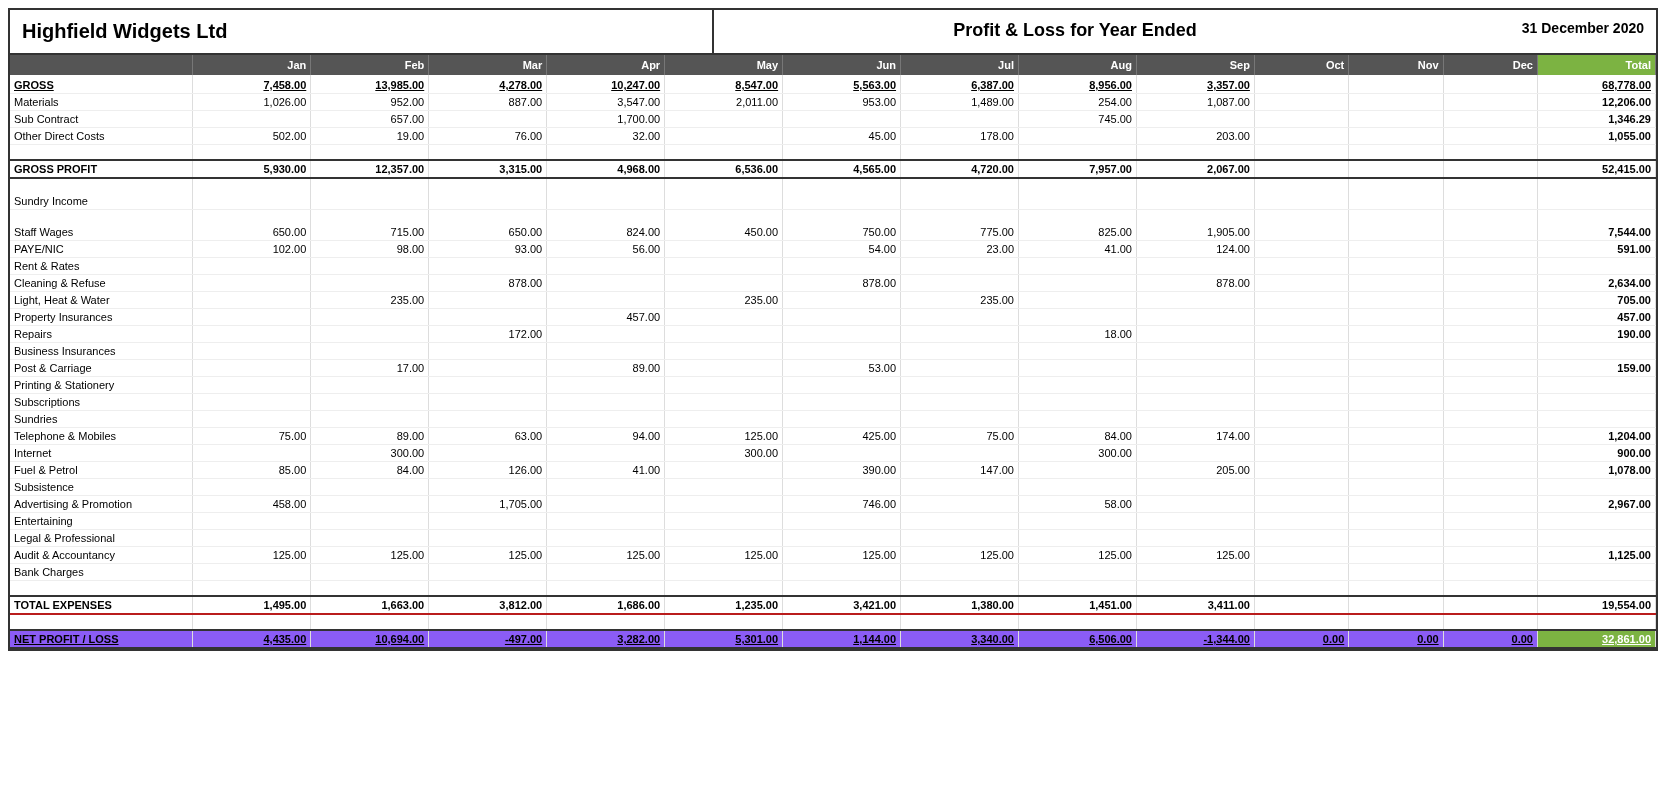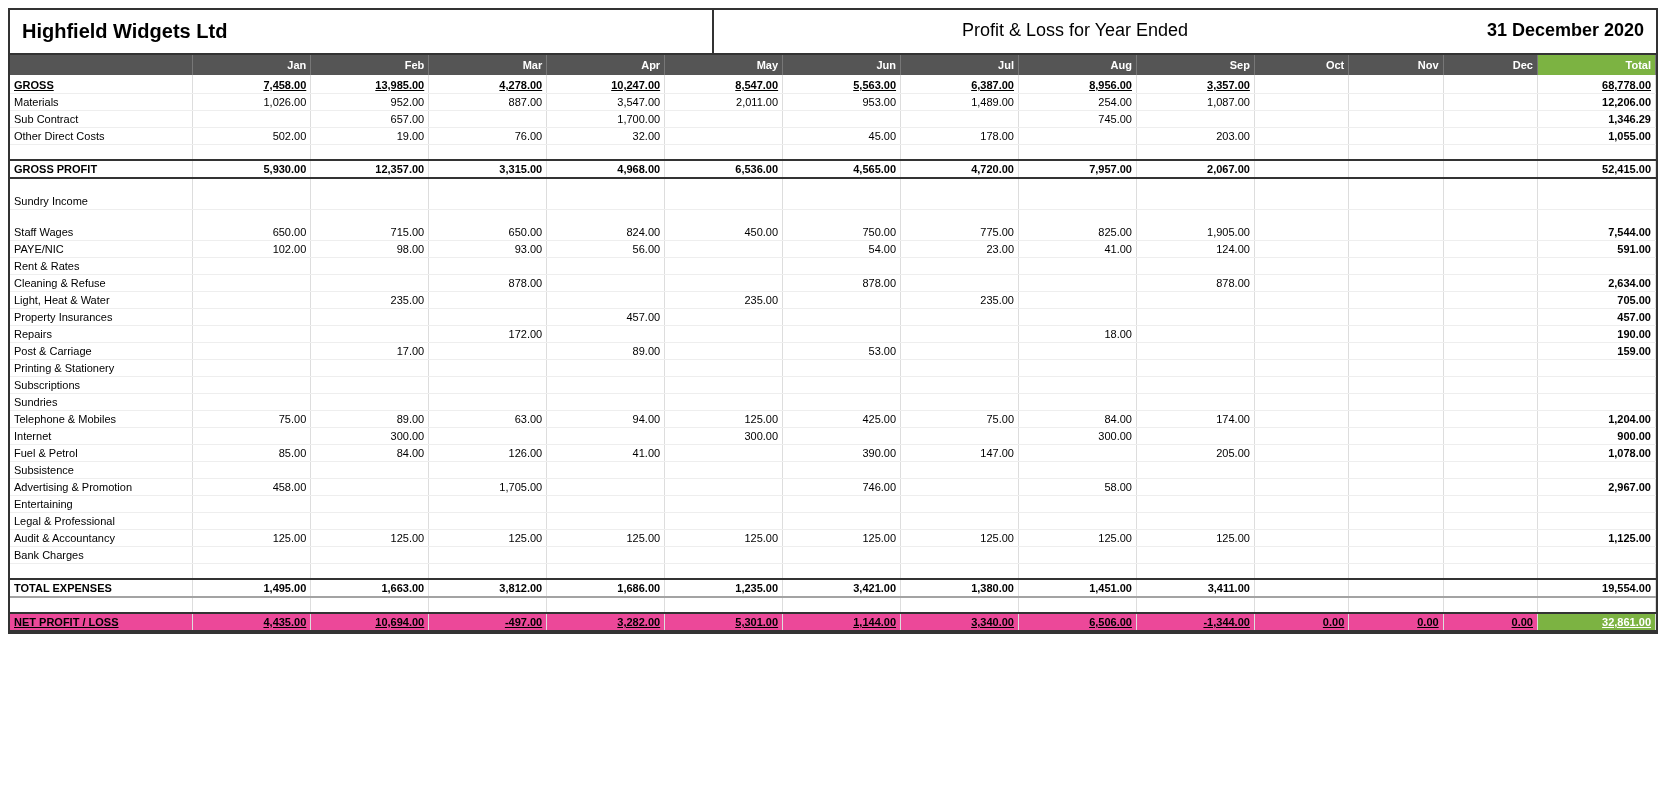--- a/index.html
+++ b/index.html
@@ -22,27 +22,27 @@
       padding: 10px 12px;
       font-size: 20px;
       font-weight: bold;
       border-right: 2px solid #333;
     }
     
     .report-title {
       flex: 1;
       padding: 10px;
       font-size: 18px;
-      font-weight: normal;
+      font-weight: bold;
       text-align: center;
     }
     
     .report-date {
       padding: 10px 12px;
-      font-size: 18px;
+      font-size: 14px;
       font-weight: bold;
       text-align: right;
       min-width: 220px;
     }
     
     table {
       width: 100%;
       border-collapse: collapse;
       font-size: 11px;
     }
@@ -87,27 +87,27 @@
     
     tr.bold-row td {
       font-weight: bold;
       border-top: 2px solid #333;
       border-bottom: 2px solid #333;
     }
     
     tr.total-row td {
       font-weight: bold;
       border-top: 2px solid #333;
-      border-bottom: 2px solid #a3a3a3;
+      border-bottom: 2px solid #b91c1c;
     }
     
     tr.net-profit-row td {
       font-weight: bold;
       text-decoration: underline;
-      background: #ec4899;
+      background: #8b5cf6;
       border-top: 2px solid #333;
       border-bottom: 2px solid #333;
     }
     
     tr.net-profit-row td.total-val {
       background: #7cb342;
       color: #fff;
     }
     
     td.total-val {
@@ -415,20 +415,36 @@
           <td></td>
           <td></td>
           <td>18.00</td>
           <td></td>
           <td></td>
           <td></td>
           <td></td>
           <td class="total-val">190.00</td>
         </tr>
         <tr>
+          <td>Business Insurances</td>
+          <td></td>
+          <td></td>
+          <td></td>
+          <td></td>
+          <td></td>
+          <td></td>
+          <td></td>
+          <td></td>
+          <td></td>
+          <td></td>
+          <td></td>
+          <td></td>
+          <td class="total-val"></td>
+        </tr>
+        <tr>
           <td>Post &amp; Carriage</td>
           <td></td>
           <td>17.00</td>
           <td></td>
           <td>89.00</td>
           <td></td>
           <td>53.00</td>
           <td></td>
           <td></td>
           <td></td>

